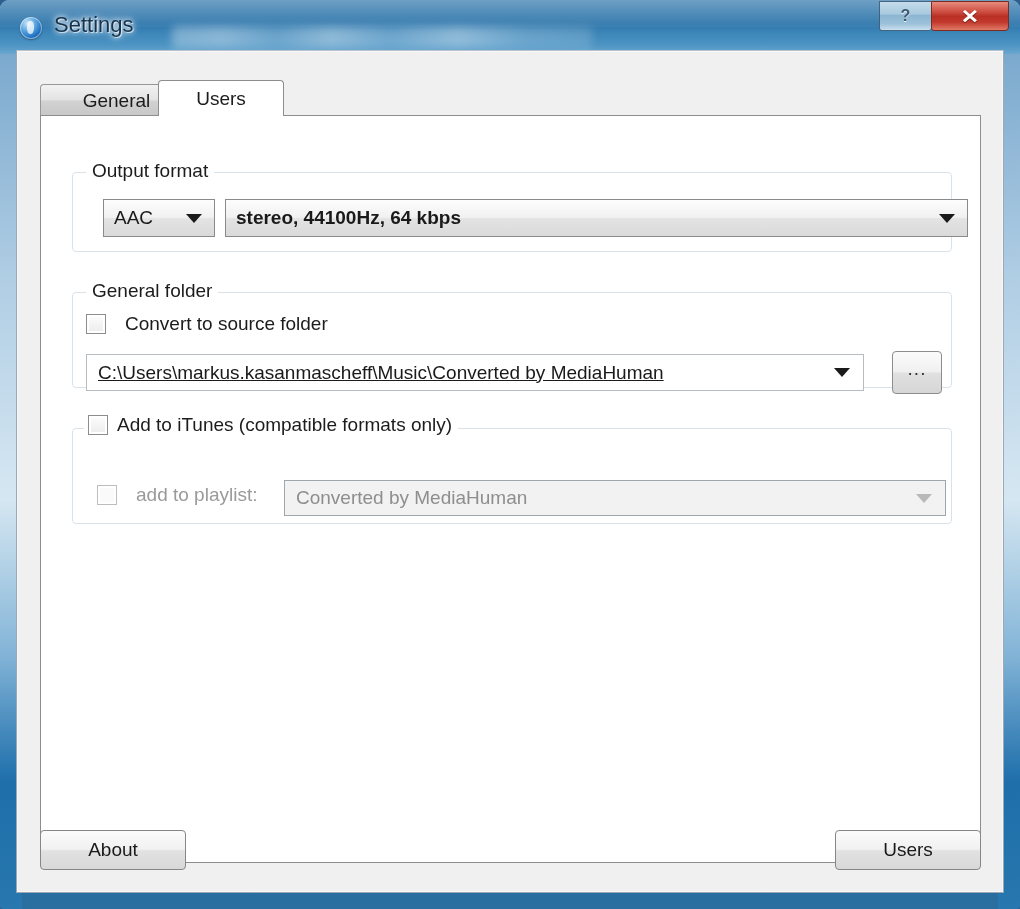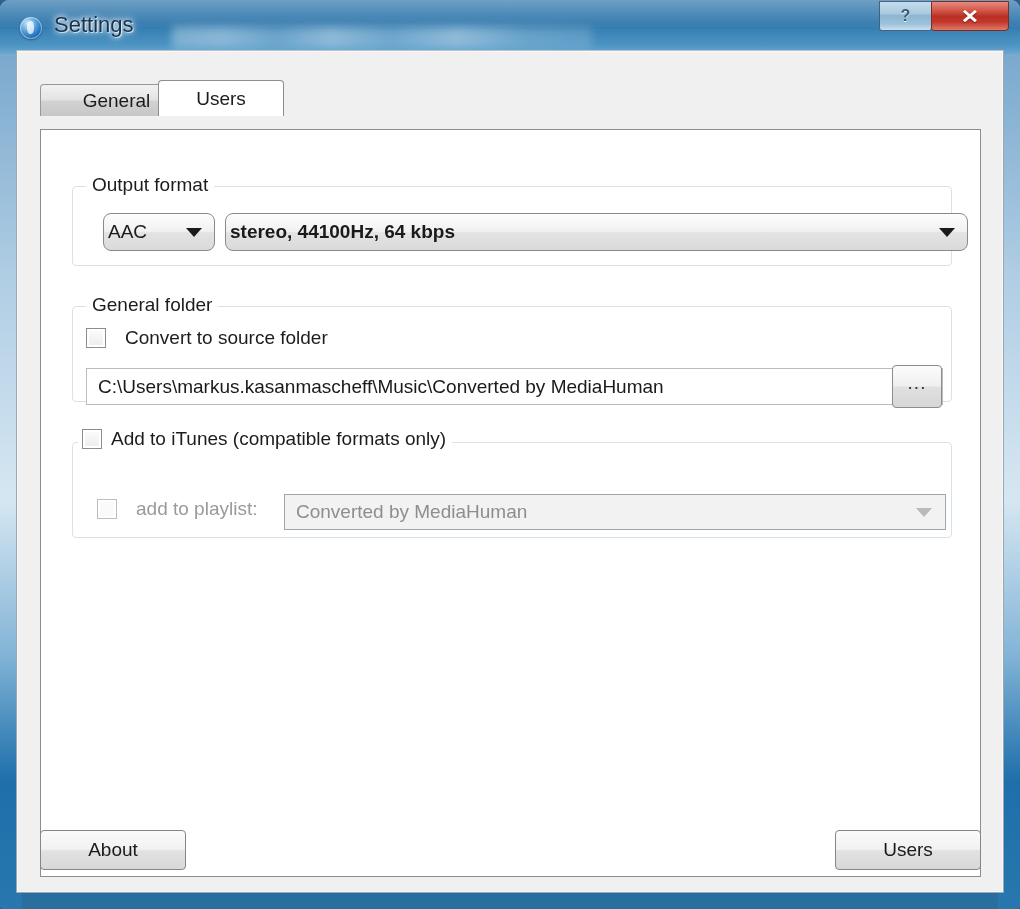--- a/index.html
+++ b/index.html
@@ -209,21 +209,20 @@
   }
 
   
   #tabpage {
     position: absolute;
     left: 23px; top: 64px;
     width: 941px; height: 748px;
     background: #ffffff;
     border: 1px solid #8d8d8d;
     box-sizing: border-box;
-    margin-top: 14px;
   }
 
   
   .groupbox {
     position: absolute;
     box-sizing: border-box;
     border: 1px solid #d8e2ea;
     border-radius: 4px;
   }
   .group-title {
@@ -232,46 +231,46 @@
     left: 13px;
     padding: 0 6px;
     background: #ffffff;
     font-size: 19px;
     color: #1c1c1c;
     white-space: nowrap;
   }
   .group-title-check {
     position: absolute;
     top: -15px;
-    left: 5px;
+    left: 11px;
     padding: 0 6px 0 4px;
     background: #ffffff;
     display: flex;
     align-items: center;
     gap: 9px;
     white-space: nowrap;
   }
 
   #group-output-format { left: 31px; top: 56px; width: 880px; height: 80px; }
   #group-output-folder { left: 31px; top: 176px; width: 880px; height: 96px; }
   #group-itunes       { left: 31px; top: 312px; width: 880px; height: 96px; }
 
   
   .combo {
     position: absolute;
     box-sizing: border-box;
     display: flex;
     align-items: center;
     border: 1px solid #8a8a8a;
-    border-radius: 8px;
+    border-radius: 0;
     background: linear-gradient(180deg, #fdfdfd 0%, #f1f1f1 48%, #e3e3e3 52%, #dadada 100%);
     font-size: 19px;
     color: #1a1a1a;
     cursor: pointer;
-    padding: 0 4px;
+    padding: 0 10px;
   }
   .combo .arrow {
     position: absolute;
     right: 12px;
     width: 0; height: 0;
     border-left: 8px solid transparent;
     border-right: 8px solid transparent;
     border-top: 9px solid #1a1a1a;
   }
   .textcombo {
@@ -301,21 +300,21 @@
     border-color: #9fa6ad;
     color: #8e8e8e;
     cursor: default;
   }
   .textcombo.disabled .arrow {
     border-top-color: #b9b9b9;
   }
 
   #format-combo  { left: 30px; top: 26px; width: 112px; height: 38px; }
   #quality-combo { left: 152px; top: 26px; width: 743px; height: 38px; font-weight: bold; }
-  #folder-combo  { left: 13px;  top: 61px; width: 857px; height: 37px; }
+  #folder-combo  { left: 13px;  top: 61px; width: 778px; height: 37px; text-decoration: underline; }
   #playlist-combo{ left: 211px; top: 51px; width: 662px; height: 36px; }
 
   .browse-btn {
     position: absolute;
     left: 819px; top: 58px;
     width: 50px; height: 43px;
     box-sizing: border-box;
     border: 1px solid #8d8d8d;
     border-radius: 4px;
     background: linear-gradient(180deg, #fbfbfb 0%, #f0f0f0 48%, #e0e0e0 52%, #d6d6d6 100%);

